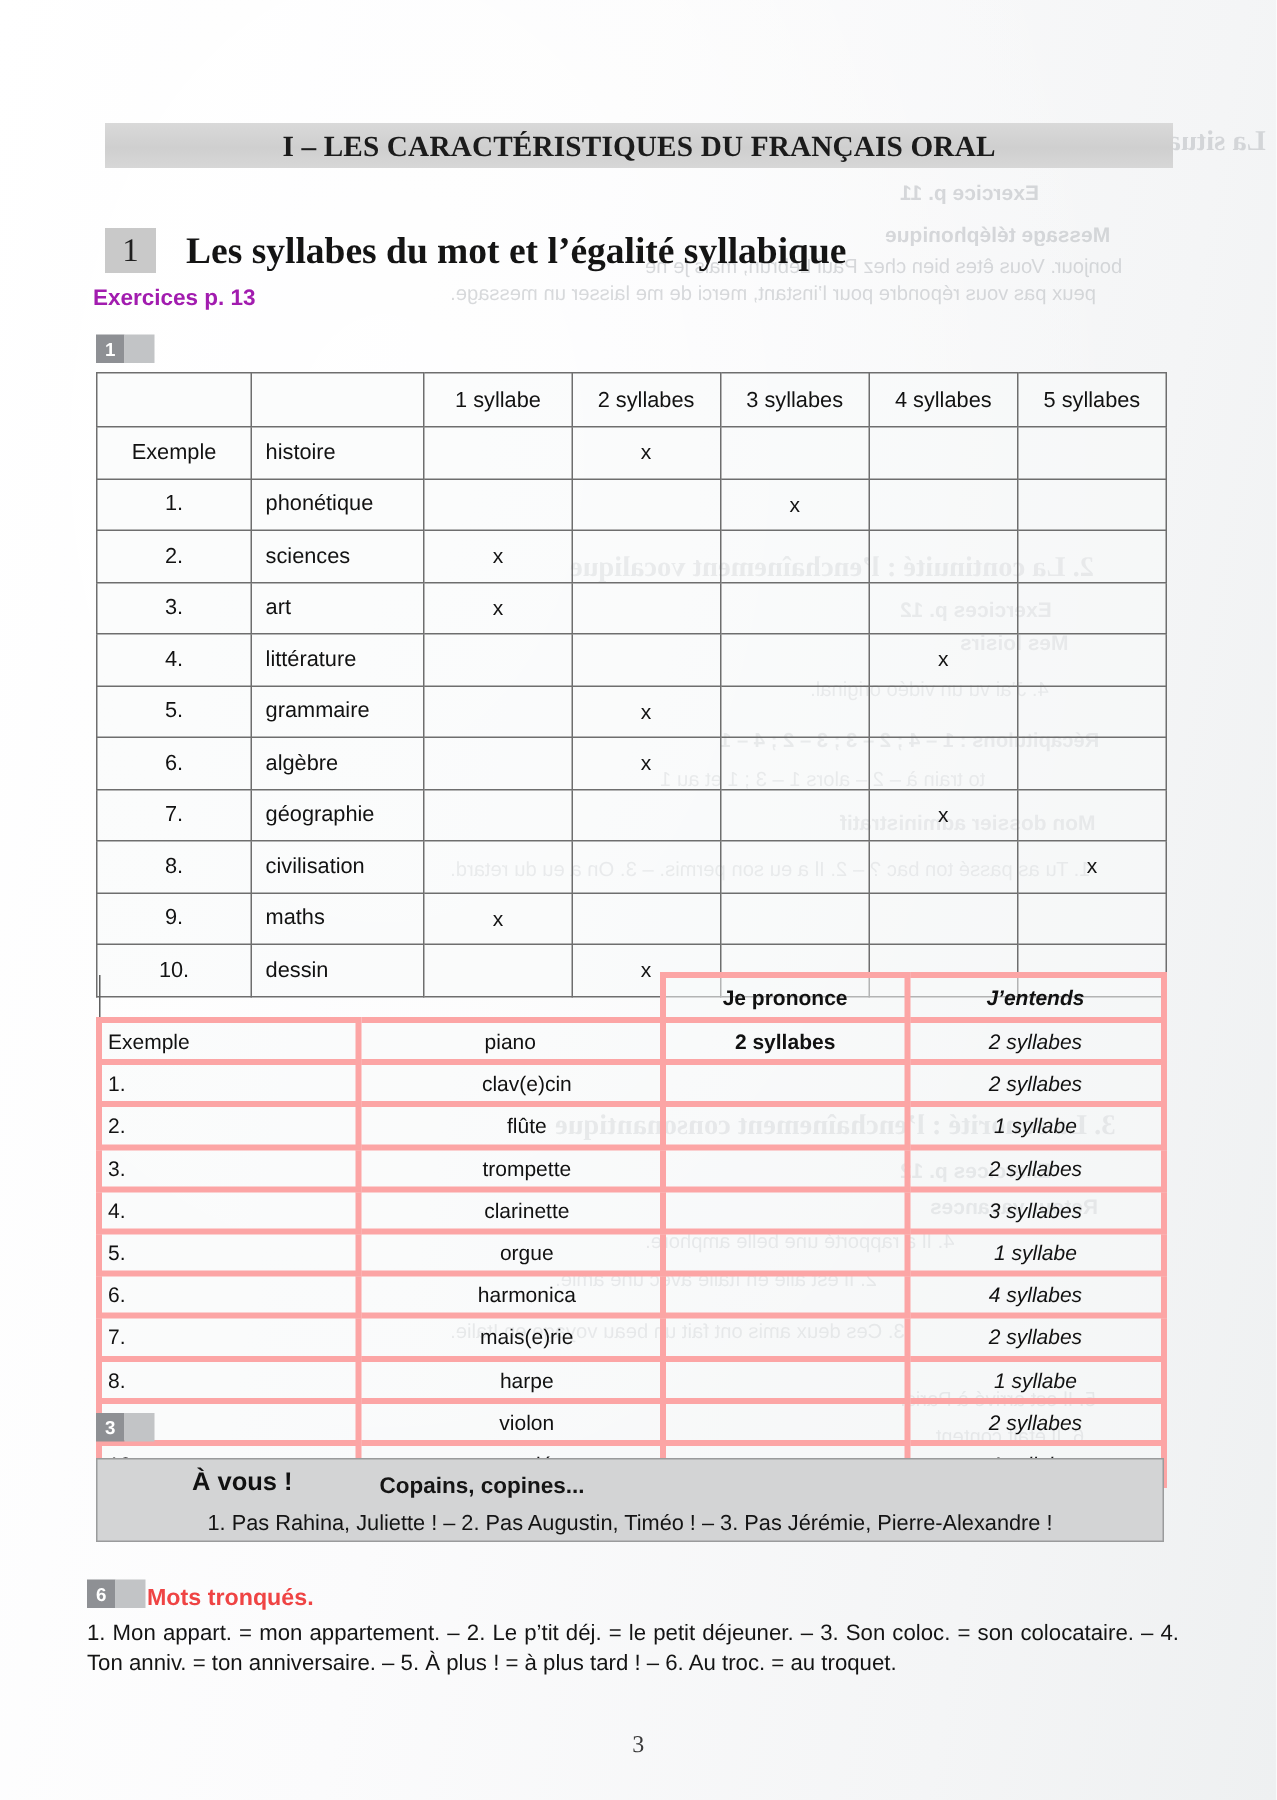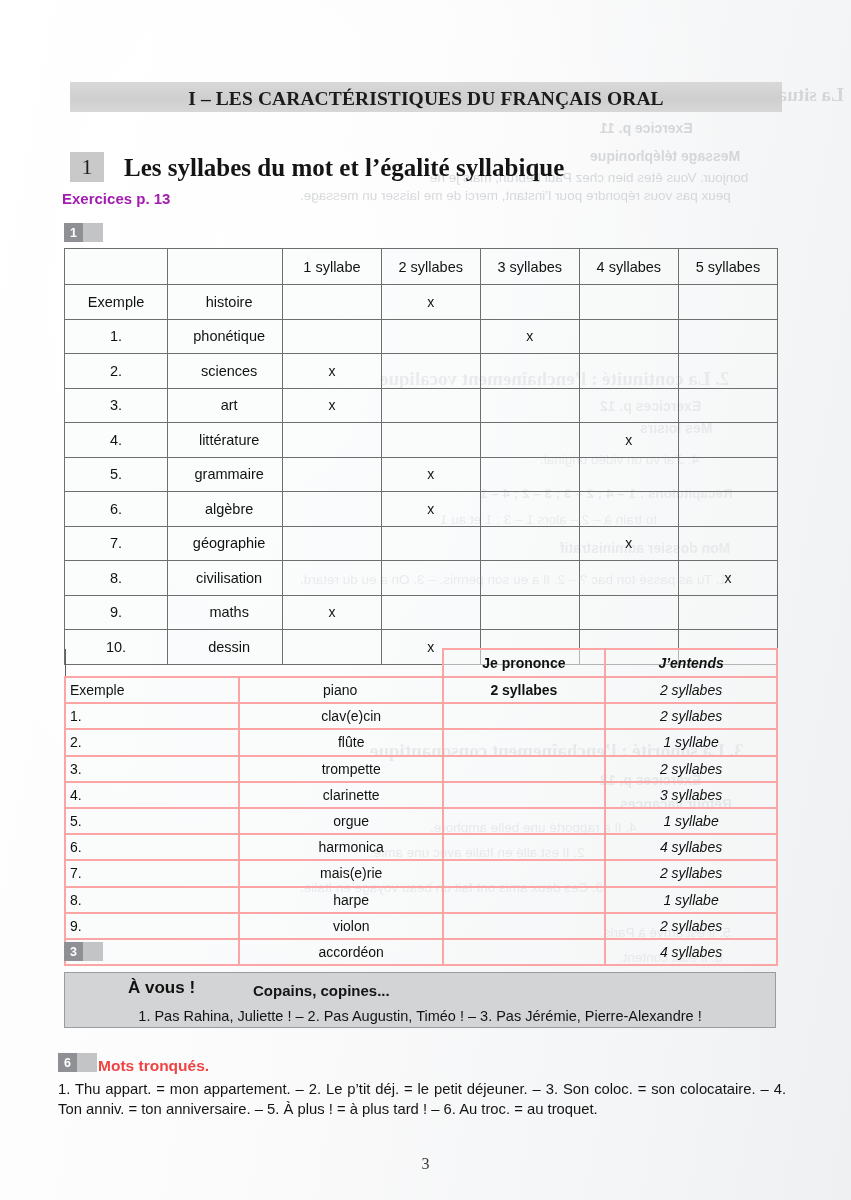--- a/index.html
+++ b/index.html
@@ -90,28 +90,28 @@
   .t1{left:64px;top:248px;width:714px;}
   .t1 td,.t1 th{
     border:1px solid #6e6e6e;
     height:31.5px;
     font-size:14.5px;
     font-weight:normal;
     color:#121212;
     background:rgba(248,249,250,.55);
   }
   .t1 .c-no{width:104px;text-align:center;}
-  .t1 .c-word{width:107px;text-align:center;padding-left:9px;}
+  .t1 .c-word{width:107px;text-align:left;padding-left:9px;}
   .t1 .c-syl{width:100px;text-align:center;}
   .t1 tr.head td{height:33px;}
   .t1 .x{font-size:14px;color:#141414;}
 
   .t2{left:64px;top:648px;width:714px;}
   .t2 td{
-    border:2px solid #fca5a5;
+    border:4px solid #fca5a5;
     height:22.2px;
     font-size:14px;
     color:#111;
     background:rgba(248,249,250,.5);
   }
   .t2 .c-no{width:178px;text-align:left;padding-left:4px;}
   .t2 .c-inst{width:190px;text-align:center;padding-left:22px;}
   .t2 .c-pro{width:168px;text-align:center;font-weight:bold;}
   .t2 .c-ent{width:178px;text-align:center;font-style:italic;}
   .t2 tr.head td{height:24px;font-weight:bold;text-align:center;}
@@ -399,17 +399,17 @@
   <div class="avous-box"></div>
   <div class="avous-title">À vous !</div>
   <div class="avous-sub">Copains, copines...</div>
   <div class="avous-line">1. Pas Rahina, Juliette ! – 2. Pas Augustin, Timéo ! – 3. Pas Jérémie, Pierre-Alexandre !</div>
 
   <div class="ex-chip" style="left:58px;top:1053px;">
     <div class="num">6</div>
     <div class="tail"></div>
   </div>
   <div class="last-title">Mots tronqués.</div>
-  <div class="last-body">1. Thu appart. = mon appartement. – 2. Le p’tit déj. = le petit déjeuner. – 3. Son coloc. = son colocataire. – 4. Ton anniv. = ton anniversaire. – 5. À plus ! = à plus tard ! – 6. Au troc. = au troquet.</div>
+  <div class="last-body">1. Mon appart. = mon appartement. – 2. Le p’tit déj. = le petit déjeuner. – 3. Son coloc. = son colocataire. – 4. Ton anniv. = ton anniversaire. – 5. À plus ! = à plus tard ! – 6. Au troc. = au troquet.</div>
 
   <div class="pageno">3</div>
 
 </div>
 
 </body></html>

